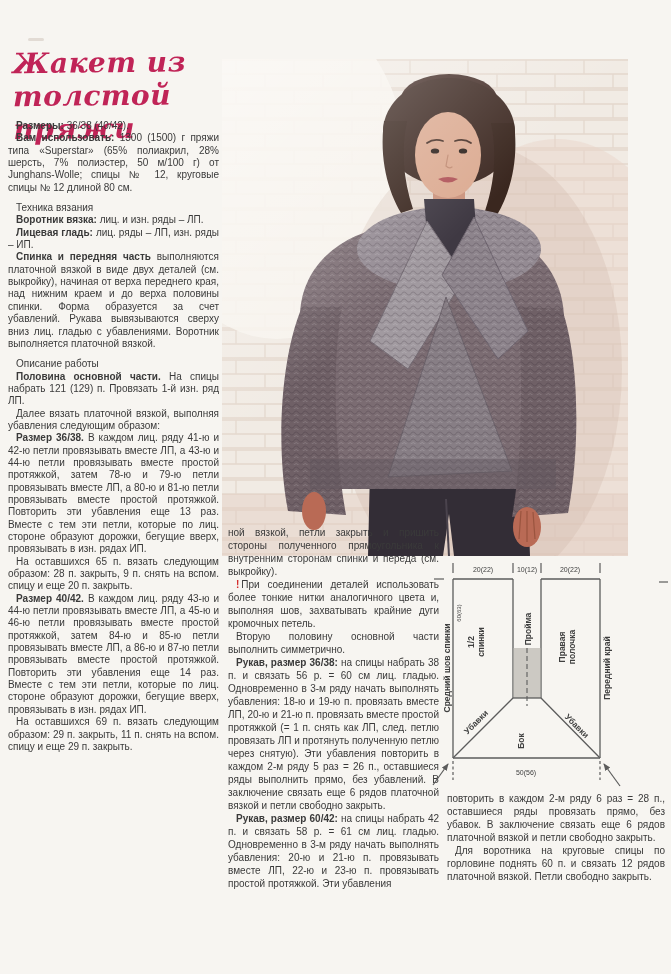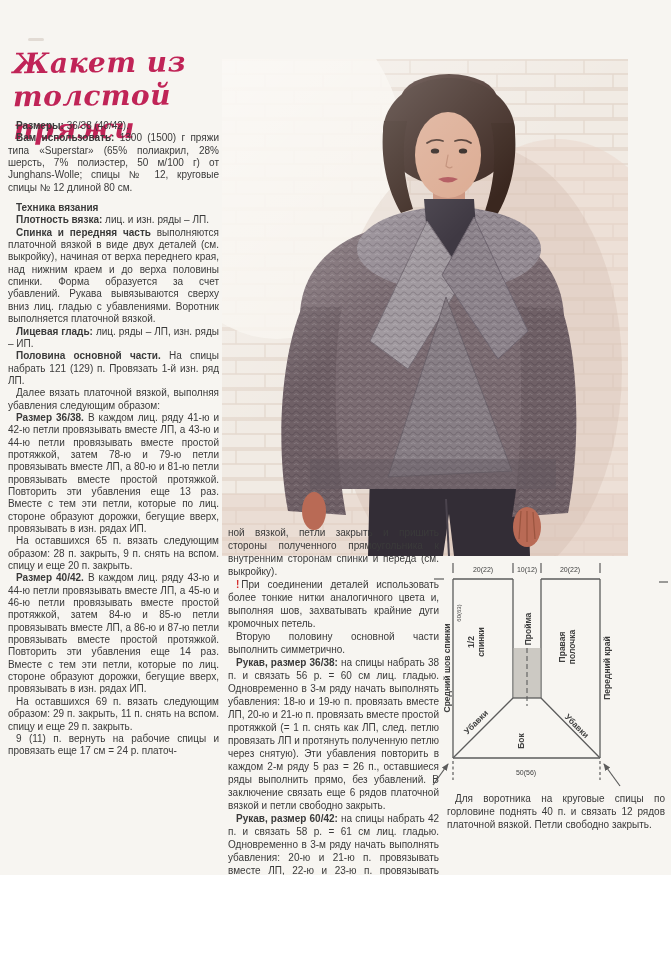--- a/index.html
+++ b/index.html
@@ -1,25 +1,25 @@
 <!DOCTYPE html>
 <html><head>
 <meta charset="utf-8">
 <style>
   html,body{margin:0;padding:0;background:#ffffff;}
-  .page{position:relative;width:671px;height:875px;background:#f7f5f1;overflow:hidden;
+  .page{position:relative;width:671px;height:974px;background:#f7f5f1;overflow:hidden;
         font-family:"Liberation Sans",sans-serif;color:#3a3a3a;}
   .smudge{position:absolute;background:#d9d0c8;border-radius:2px;opacity:.7;}
   .page-title{position:absolute;left:13px;top:46px;width:215px;
         font-family:"DejaVu Serif",serif;font-style:italic;font-weight:bold;
         font-size:28px;line-height:33px;color:#c02457;letter-spacing:.5px;transform:rotate(-.6deg);}
   .col{position:absolute;text-align:justify;font-size:10px;overflow:hidden;}
   .col p{margin:0;text-indent:8px;}
   .col p.noindent{text-indent:0;}
-  .col p.heading{font-weight:bold;margin-top:8px;}
+  .col p.heading{font-weight:normal;margin-top:8px;}
   .col .lead{font-weight:bold;}
   .col .mark{color:#d42b2b;font-weight:bold;margin-right:2px;}
   .col-left{left:8px;top:120px;width:211px;height:812px;line-height:12.35px;}
   .col-mid{left:228px;top:526px;width:211px;height:404px;line-height:13px;}
   .col-right{left:447px;top:792px;width:218px;height:170px;line-height:13px;}
   .photo{position:absolute;left:222px;top:59px;width:406px;height:497px;}
   .diagram{position:absolute;left:430px;top:556px;width:241px;height:244px;}
   .diagram text{font-family:"Liberation Sans",sans-serif;fill:#3f3f3f;}
   .dlab{font-size:8.5px;font-weight:bold;}
   .ddim{font-size:7px;fill:#555;}
@@ -34,30 +34,30 @@
 
   <div class="page-title">
     <div>Жакет из</div>
     <div>толстой пряжи</div>
   </div>
 
   <div class="col col-left">
       <p class=""><b class="lead">Размеры:</b> 36/38 (40/42).</p>
       <p class=""><b class="lead">Вам использовать:</b> 1300 (1500) г пряжи типа «Superstar» (65% полиакрил, 28% шерсть, 7% полиэстер, 50 м/100 г) от Junghans-Wolle; спицы № 12, круговые спицы № 12 длиной 80 см.</p>
       <p class="heading">Техника вязания</p>
-      <p class=""><b class="lead">Плотность вязка:</b> лиц. и изн. ряды – ЛП.</p>
+      <p class=""><b class="lead">Воротник вязка:</b> лиц. и изн. ряды – ЛП.</p>
+      <p class=""><b class="lead">Лицевая гладь:</b> лиц. ряды – ЛП, изн. ряды – ИП.</p>
       <p class=""><b class="lead">Спинка и передняя часть</b> выполняются платочной вязкой в виде двух деталей (см. выкройку), начиная от верха переднего края, над нижним краем и до верха половины спинки. Форма образуется за счет убавлений. Рукава вывязываются сверху вниз лиц. гладью с убавлениями. Воротник выполняется платочной вязкой.</p>
-      <p class=""><b class="lead">Лицевая гладь:</b> лиц. ряды – ЛП, изн. ряды – ИП.</p>
+      <p class="heading">Описание работы</p>
       <p class=""><b class="lead">Половина основной части.</b> На спицы набрать 121 (129) п. Провязать 1-й изн. ряд ЛП.</p>
       <p class="">Далее вязать платочной вязкой, выполняя убавления следующим образом:</p>
       <p class=""><b class="lead">Размер 36/38.</b> В каждом лиц. ряду 41-ю и 42-ю петли провязывать вместе ЛП, а 43-ю и 44-ю петли провязывать вместе простой протяжкой, затем 78-ю и 79-ю петли провязывать вместе ЛП, а 80-ю и 81-ю петли провязывать вместе простой протяжкой. Повторить эти убавления еще 13 раз. Вместе с тем эти петли, которые по лиц. стороне образуют дорожки, бегущие вверх, провязывать в изн. рядах ИП.</p>
       <p class="">На оставшихся 65 п. вязать следующим образом: 28 п. закрыть, 9 п. снять на вспом. спицу и еще 20 п. закрыть.</p>
       <p class=""><b class="lead">Размер 40/42.</b> В каждом лиц. ряду 43-ю и 44-ю петли провязывать вместе ЛП, а 45-ю и 46-ю петли провязывать вместе простой протяжкой, затем 84-ю и 85-ю петли провязывать вместе ЛП, а 86-ю и 87-ю петли провязывать вместе простой протяжкой. Повторить эти убавления еще 14 раз. Вместе с тем эти петли, которые по лиц. стороне образуют дорожки, бегущие вверх, провязывать в изн. рядах ИП.</p>
       <p class="">На оставшихся 69 п. вязать следующим образом: 29 п. закрыть, 11 п. снять на вспом. спицу и еще 29 п. закрыть.</p>
-      <p class="">9 (11) п. вернуть на рабочие спицы и провязать еще 17 см = 24 р. платоч-</p>
     </div>
 
   <div class="photo">
     <svg width="406" height="497" viewBox="0 0 406 497">
       <defs>
         <pattern id="brick" width="58" height="30" patternUnits="userSpaceOnUse">
           <path d="M0,1 H58 M0,15 H58 M0,29 H58" stroke="#e4d8cd" stroke-width="1.3" fill="none"></path>
           <path d="M14,1 V15 M43,15 V29" stroke="#e4d8cd" stroke-width="1.3" fill="none"></path>
         </pattern>
         <pattern id="knit" width="9" height="7" patternUnits="userSpaceOnUse">
@@ -137,21 +137,22 @@
   </div>
 
   <div class="col col-mid">
       <p class="noindent">ной вязкой, петли закрыть и пришить стороны полученного прямоугольника к внутренним сторонам спинки и переда (см. выкройку).</p>
       <p class=""><span class="mark">!</span>При соединении деталей использовать более тонкие нитки аналогичного цвета и, выполняя шов, захватывать крайние дуги кромочных петель.</p>
       <p class="">Вторую половину основной части выполнить симметрично.</p>
       <p class=""><b class="lead">Рукав, размер 36/38:</b> на спицы набрать 38 п. и связать 56 р. = 60 см лиц. гладью. Одновременно в 3-м ряду начать выполнять убавления: 18-ю и 19-ю п. провязать вместе ЛП, 20-ю и 21-ю п. провязать вместе простой протяжкой (= 1 п. снять как ЛП, след. петлю провязать ЛП и протянуть полученную петлю через снятую). Эти убавления повторить в каждом 2-м ряду 5 раз = 26 п., оставшиеся ряды выполнить прямо, без убавлений. В заключение связать еще 6 рядов платочной вязкой и петли свободно закрыть.</p>
       <p class=""><b class="lead">Рукав, размер 60/42:</b> на спицы набрать 42 п. и связать 58 р. = 61 см лиц. гладью. Одновременно в 3-м ряду начать выполнять убавления: 20-ю и 21-ю п. провязывать вместе ЛП, 22-ю и 23-ю п. провязывать простой протяжкой. Эти убавления</p>
     </div>
   <div class="col col-right">
-      <p class="">Для воротника на круговые спицы по горловине поднять 40 п. и связать 12 рядов платочной вязкой. Петли свободно закрыть.</p>
+      <p class="noindent">повторить в каждом 2-м ряду 6 раз = 28 п., оставшиеся ряды провязать прямо, без убавок. В заключение связать еще 6 рядов платочной вязкой и петли свободно закрыть.</p>
+      <p class="">Для воротника на круговые спицы по горловине поднять 60 п. и связать 12 рядов платочной вязкой. Петли свободно закрыть.</p>
     </div>
 
   <div class="diagram">
     <svg width="241" height="244" viewBox="0 0 241 244">
       <defs>
         <marker id="arr" markerWidth="9" markerHeight="8" refX="6.5" refY="3" orient="auto" markerUnits="userSpaceOnUse">
           <path d="M0,0 L7.5,3 L0,6 Z" fill="#5c5c5c"></path>
         </marker>
       </defs>
       <g stroke="#5c5c5c" stroke-width="1.3" fill="none">

